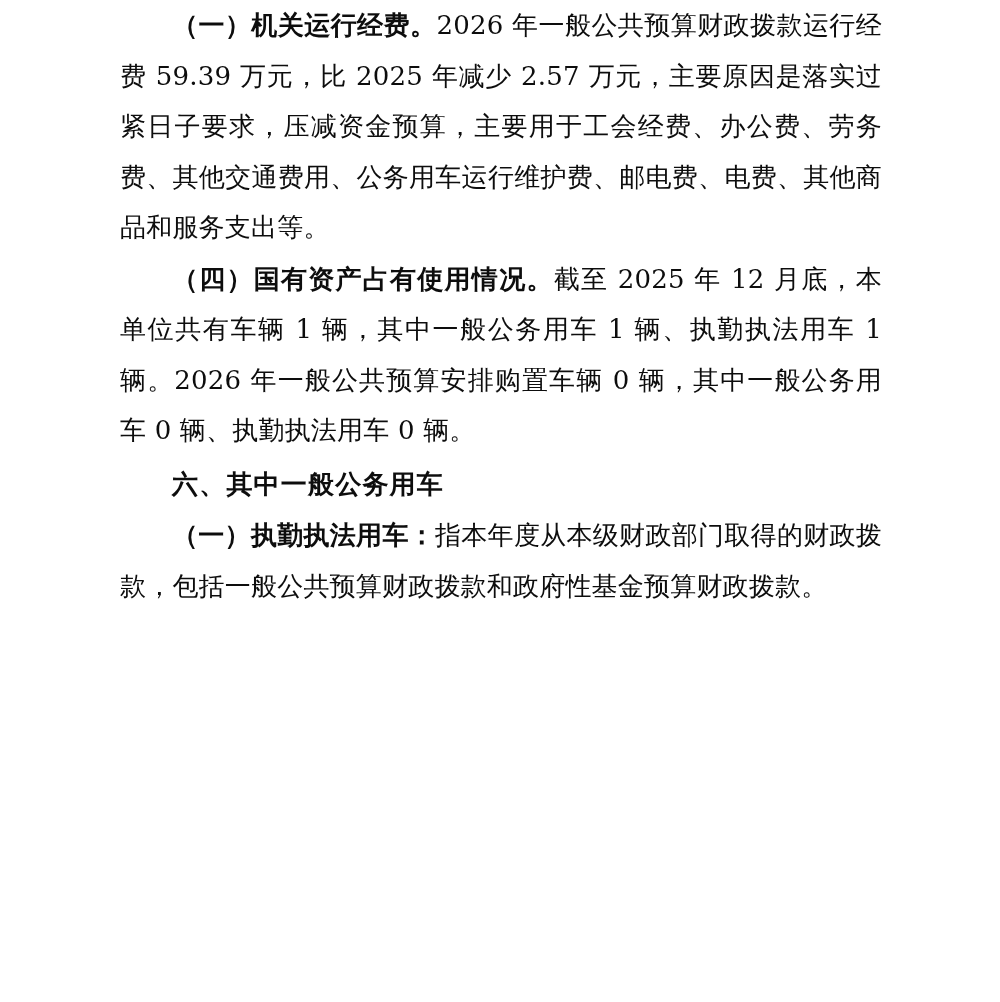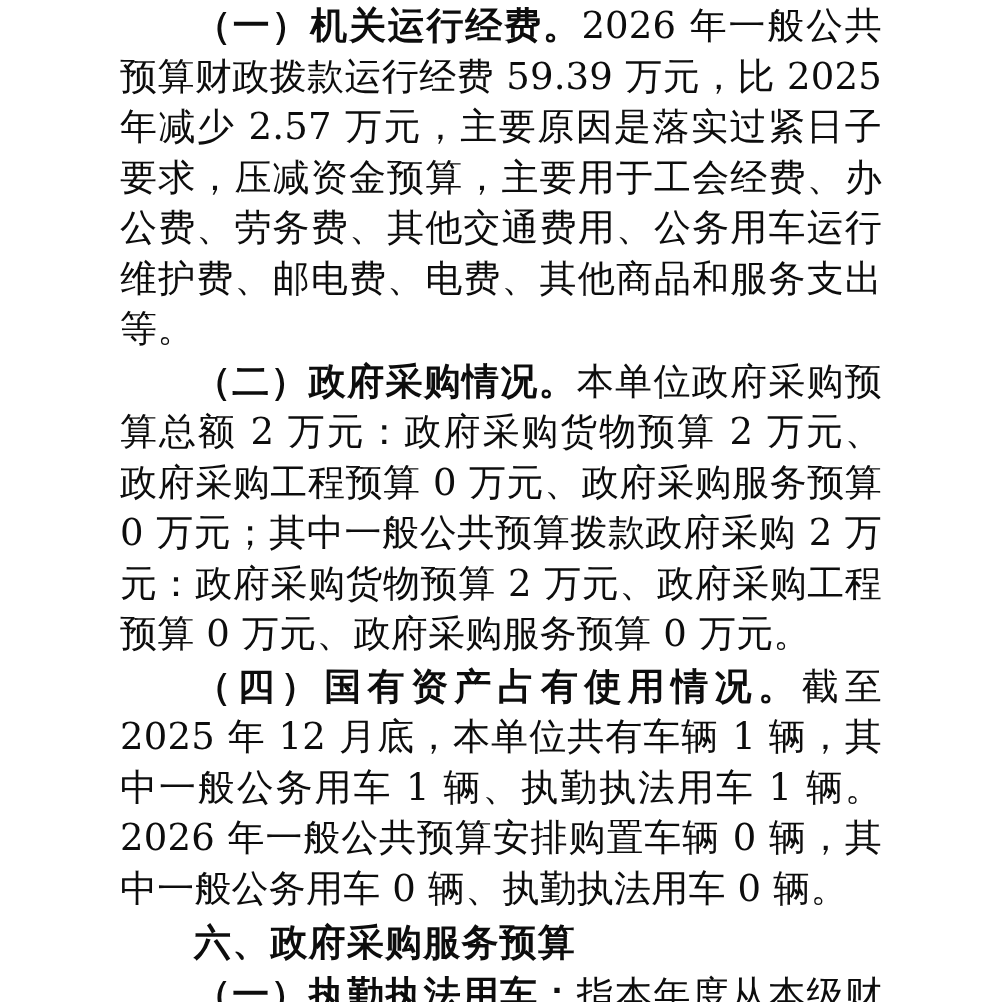--- a/index.html
+++ b/index.html
@@ -16,21 +16,21 @@
   }
   .page {
     box-sizing: border-box;
     width: 1000px;
     height: 1002px;
     padding: 0 118px 0 120px;
     background: #fff;
   }
   .para {
     margin: 0 0 1px 0;
-    font-size: 37px;
+    font-size: 26px;
     line-height: 50.5px;
     text-align: justify;
     text-justify: inter-ideograph;
     text-indent: 2em;
     letter-spacing: 0.2px;
     font-weight: 400;
   }
   .para.heading {
     font-weight: bold;
     letter-spacing: 1.2px;
@@ -46,24 +46,23 @@
     font-weight: bold;
   }
 </style>
 </head>
 <body>
 
 <div class="page">
 
   <p class="para first"><span class="lead">（一）机关运行经费。</span><span>2026 年一般公共预算财政拨款运行经费 59.39 万元，比 2025 年减少 2.57 万元，主要原因是落实过紧日子要求，压减资金预算，主要用于工会经费、办公费、劳务费、其他交通费用、公务用车运行维护费、邮电费、电费、其他商品和服务支出等。</span></p>
 
-  <p class="para"><span class="lead">（二）政府采购情况。</span><span>本单位政府采购预算总额 2 万元：政府采购货物预算 2 万元、政府采购工程预算 0 万元、政府采购服务预算 0 万元；其中一般公共预算拨款政府采购 2 万元：政府采购货物预算 2 万元、政府采购工程预算 0 万元、政府采购服务预算 0 万元。</span></p>
 
 
   <p class="para"><span class="lead">（四）国有资产占有使用情况。</span><span>截至 2025 年 12 月底，本单位共有车辆 1 辆，其中一般公务用车 1 辆、执勤执法用车 1 辆。2026 年一般公共预算安排购置车辆 0 辆，其中一般公务用车 0 辆、执勤执法用车 0 辆。</span></p>
 
   <div class="spacer-top"></div>
 
-  <p class="para heading">六、政府采购服务预算</p>
+  <p class="para heading">六、其中一般公务用车</p>
 
   <p class="para"><span class="lead">（一）执勤执法用车：</span><span>指本年度从本级财政部门取得的财政拨款，包括一般公共预算财政拨款和政府性基金预算财政拨款。</span></p>
 
 </div>
 
 </body></html>

